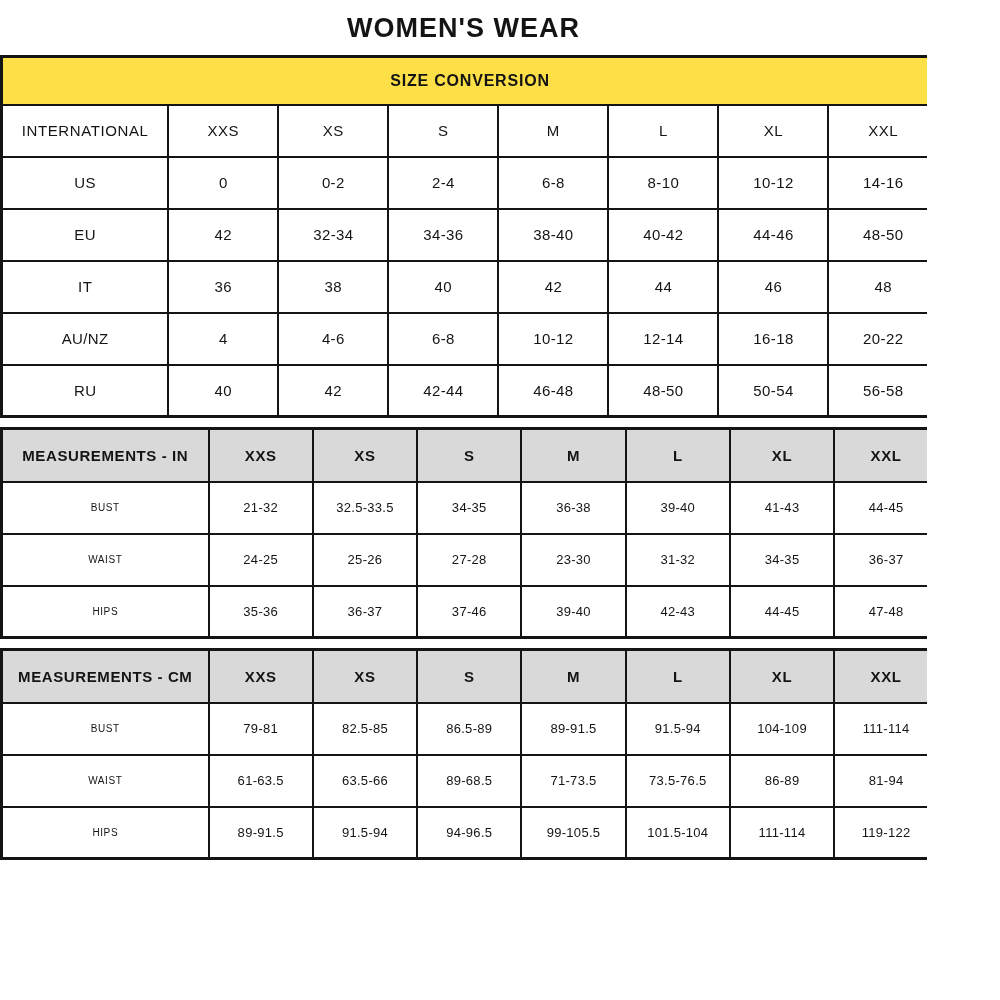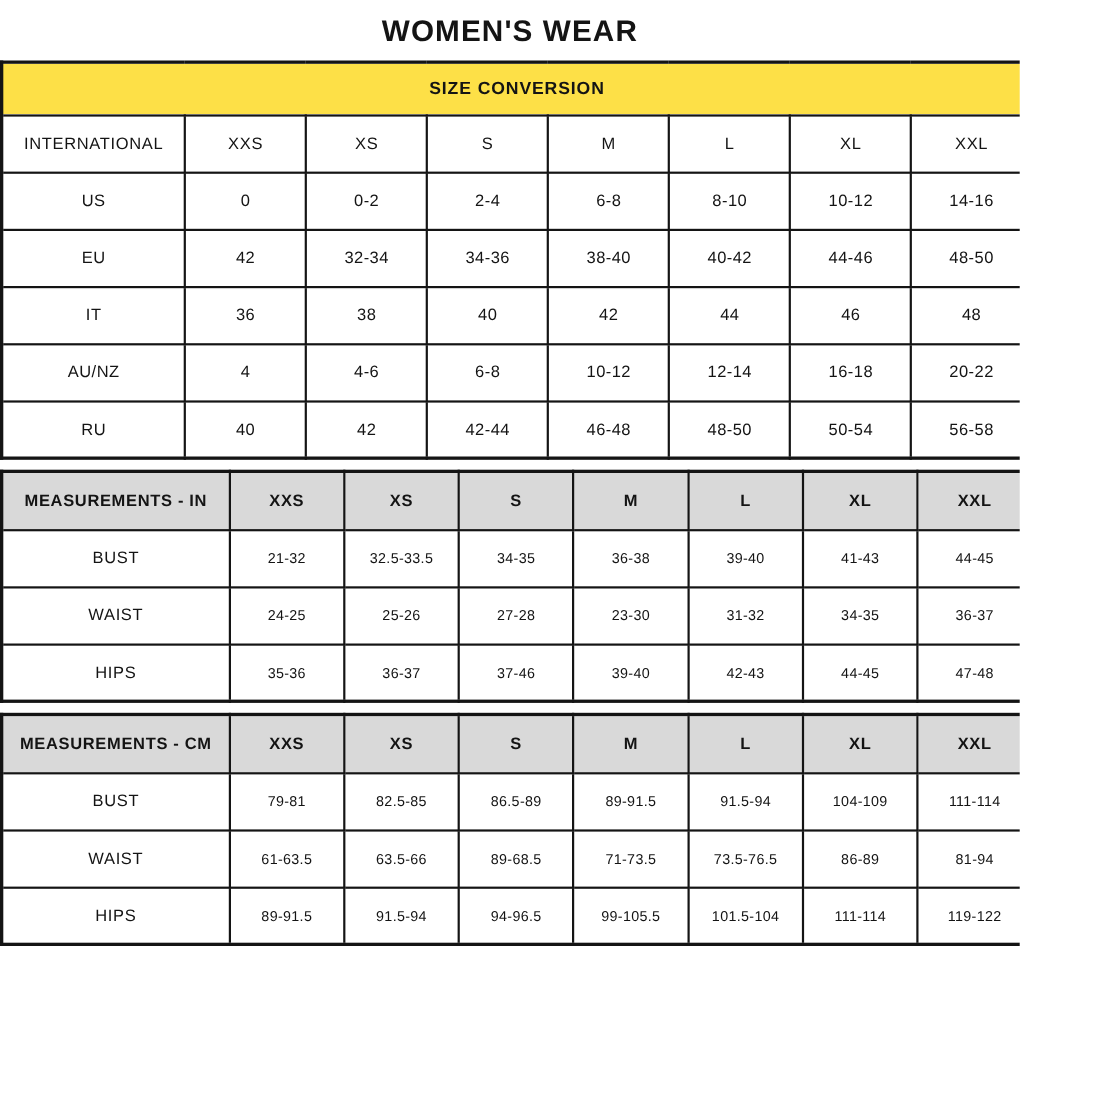--- a/index.html
+++ b/index.html
@@ -60,21 +60,21 @@
   
   .meas .head-row td {
     background: #d9d9d9;
     font-weight: 700;
     font-size: 15px;
     letter-spacing: 0.6px;
     height: 53px;
   }
   .meas .row-label {
     height: 52px;
-    font-size: 15px;
+    font-size: 10px;
     letter-spacing: 0.6px;
     font-weight: 400;
   }
   .meas .value-cell {
     font-size: 13px;
     letter-spacing: 0.3px;
     font-weight: 400;
   }
 </style>
 </head>

